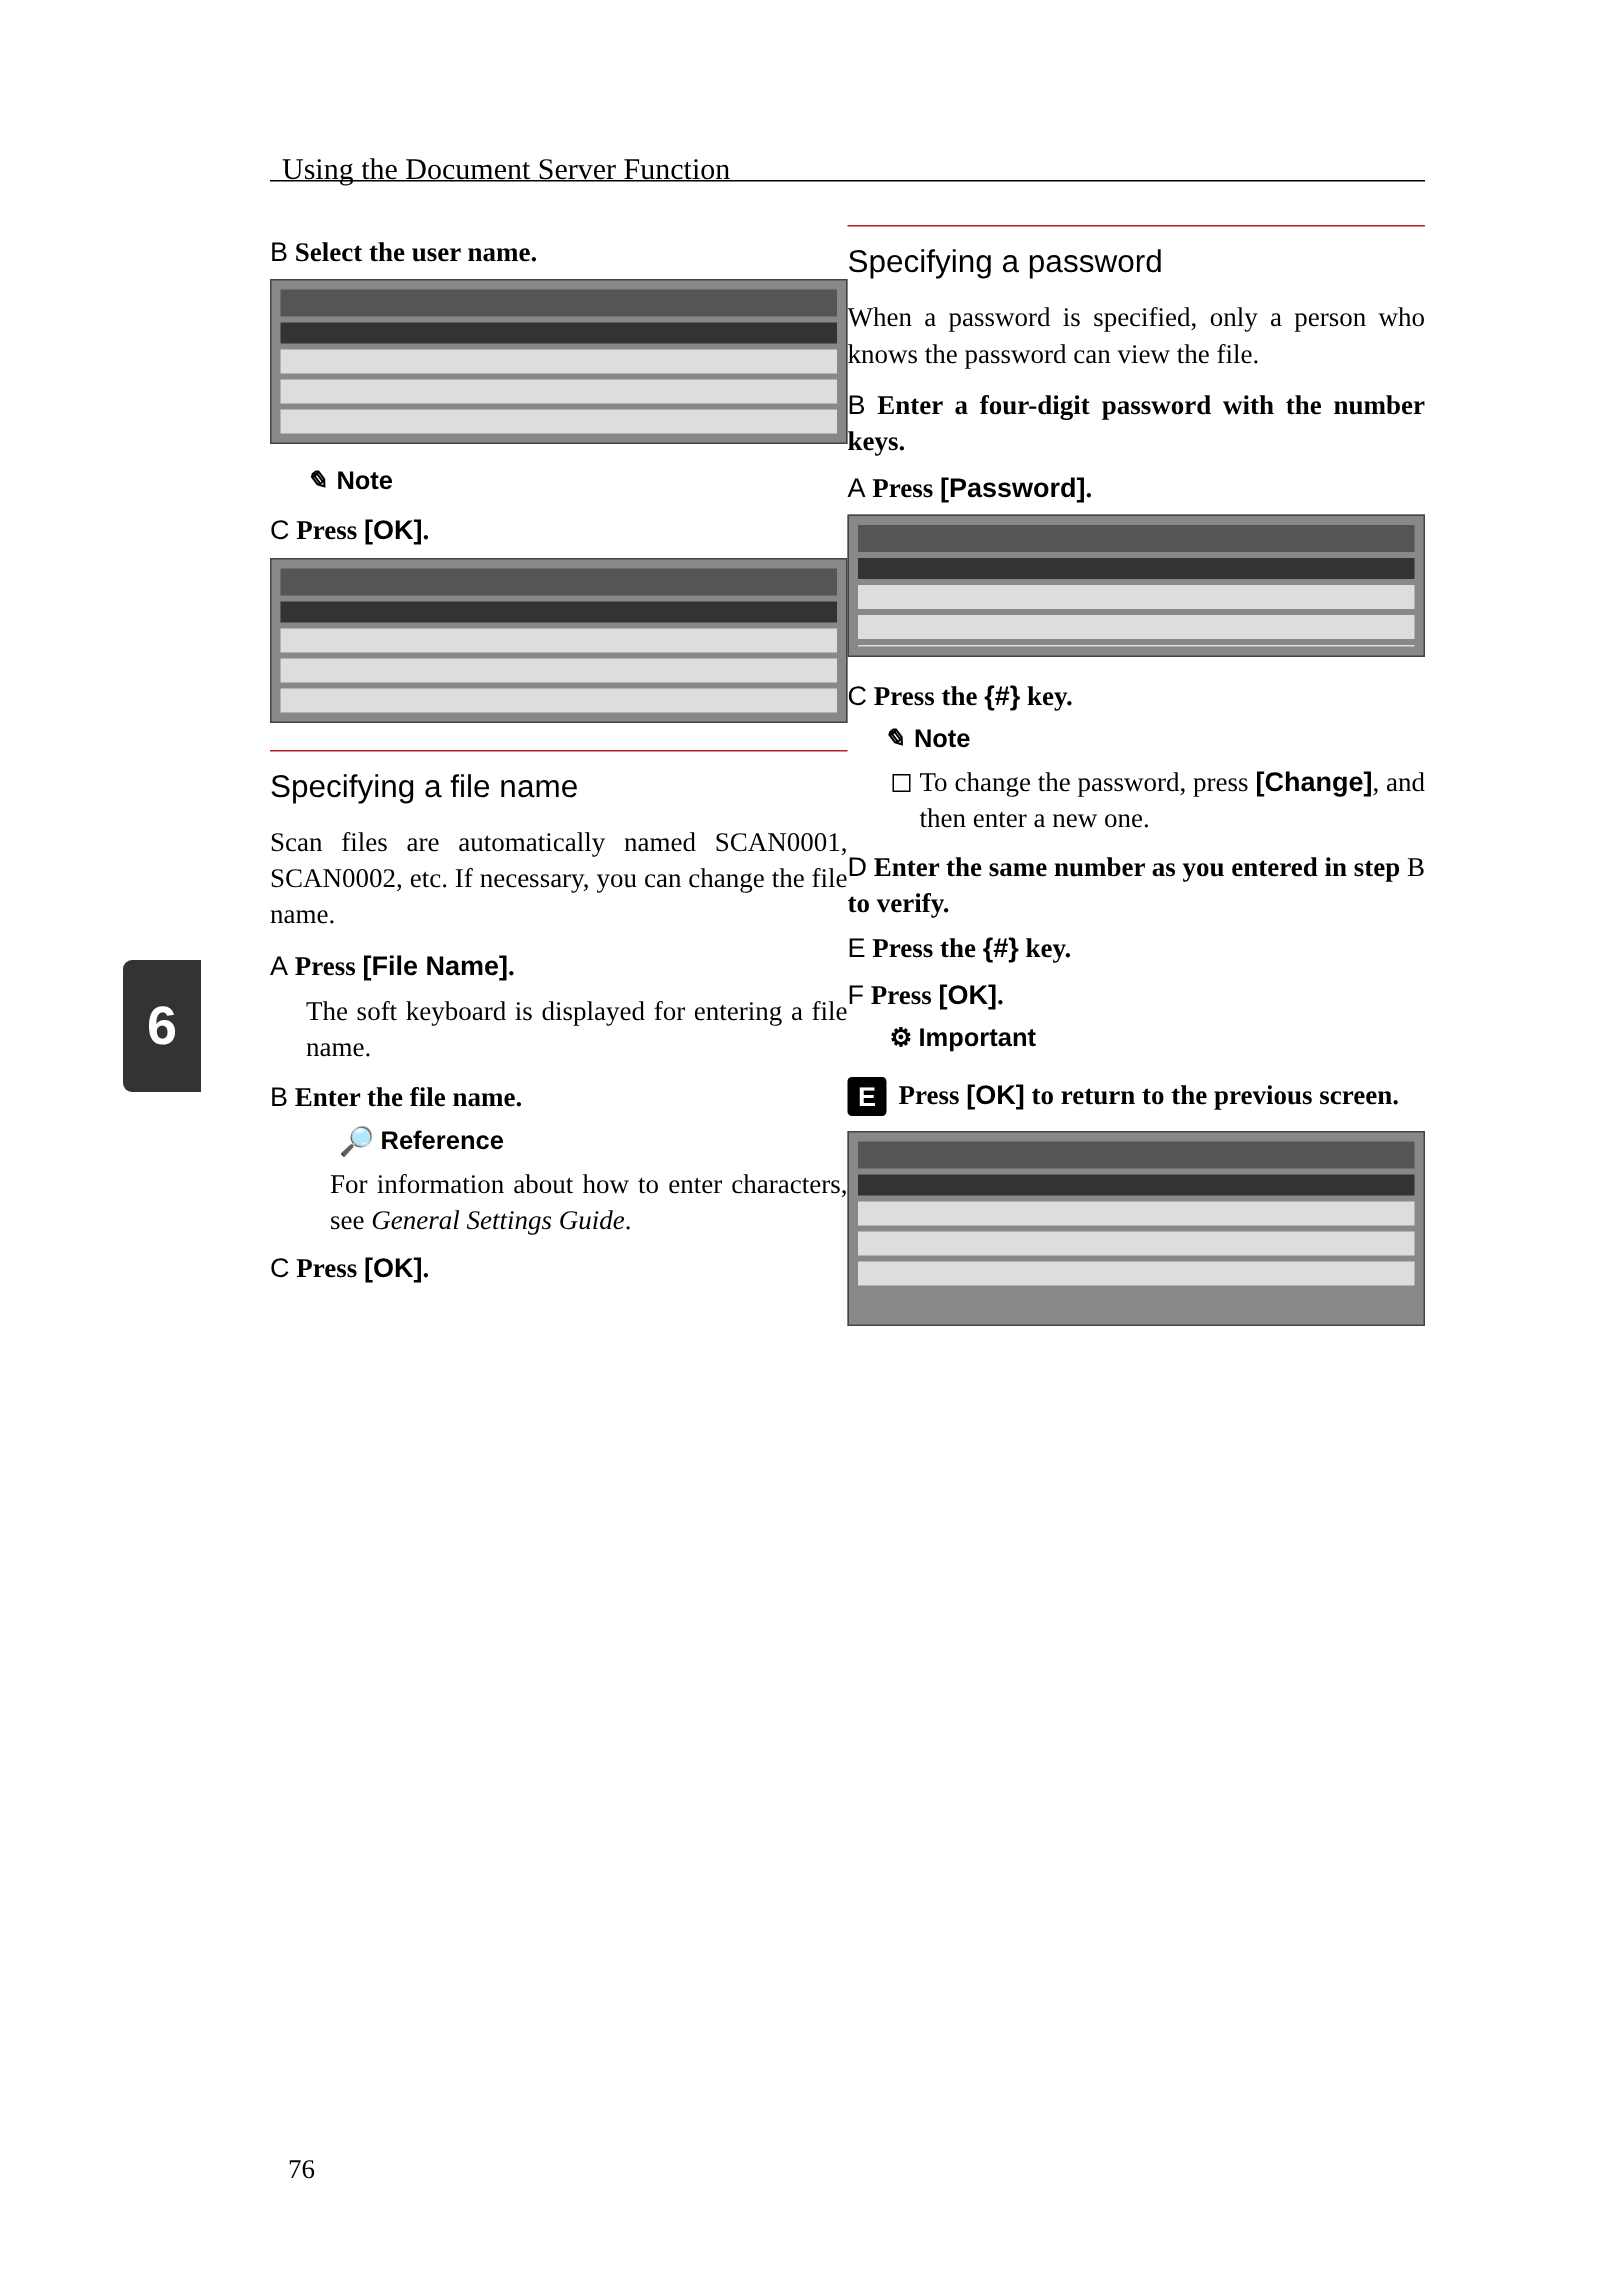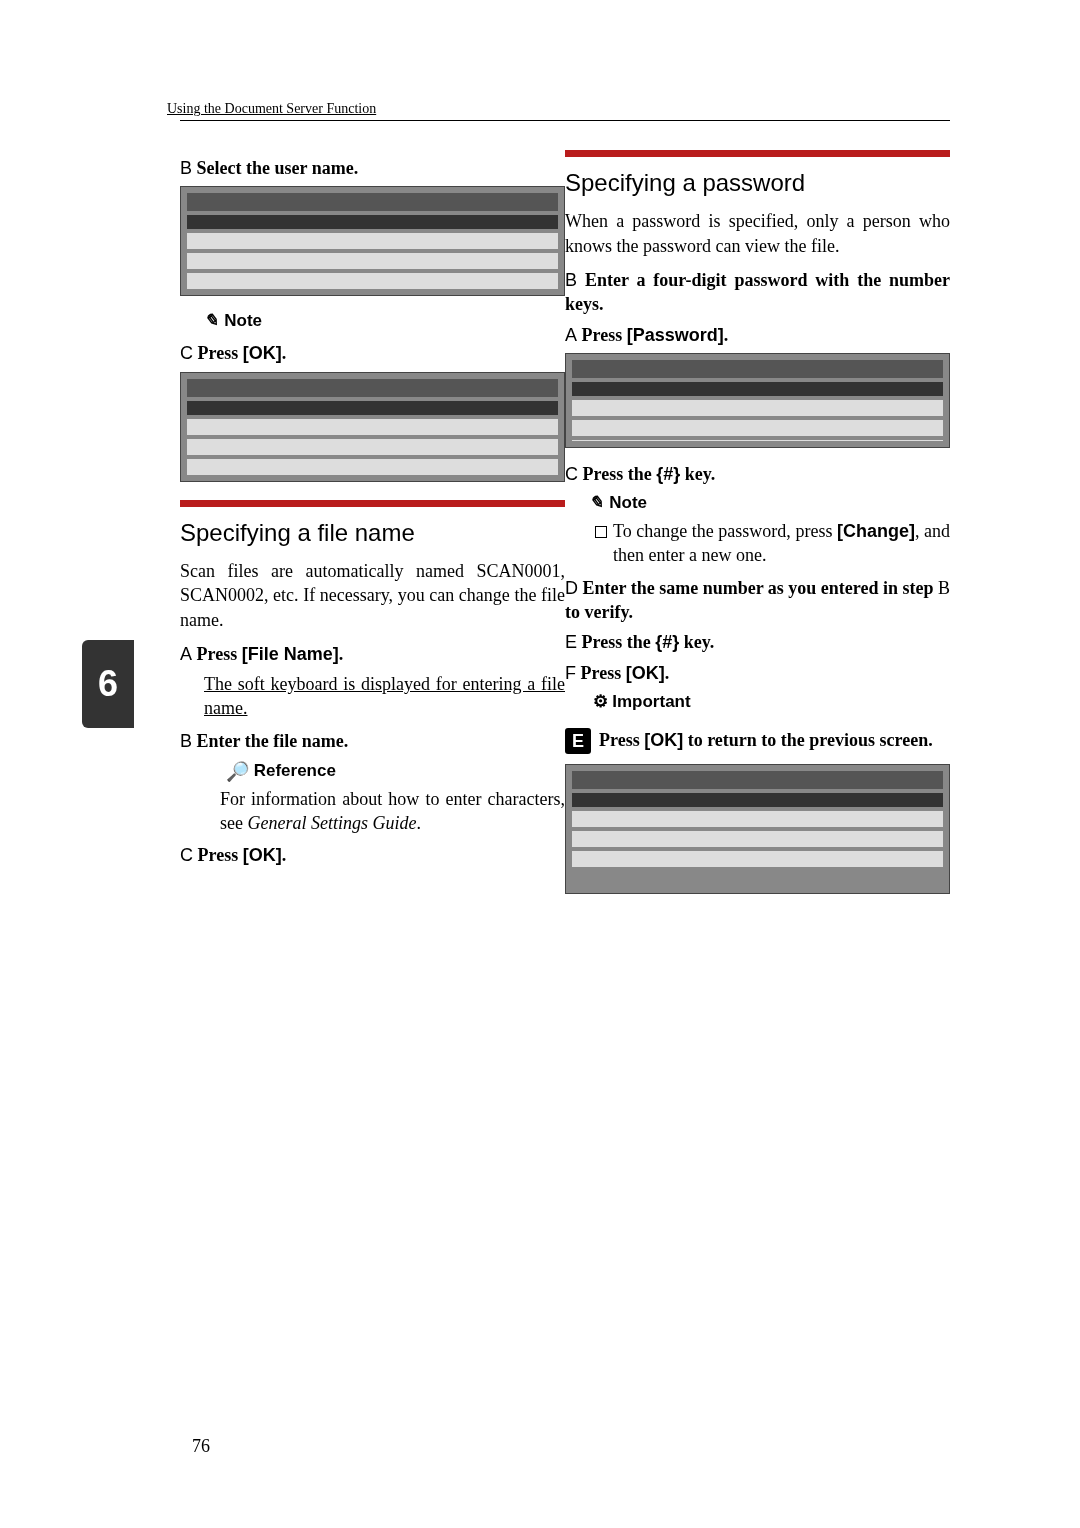--- a/index.html
+++ b/index.html
@@ -10,23 +10,22 @@
     height: 1528px;
     position: relative;
     padding: 90px 140px 60px 140px;
     font-size: 18px;
     line-height: 1.35;
     color: #000;
   }
   .header-line {
     position: absolute;
     top: 100px;
-    left: 167px;
-    font-size: 14px;
-    text-decoration: underline;
+    left: 188px;
+    font-size: 20px;
   }
   .header-rule {
     position: absolute;
     top: 120px;
     left: 180px;
     right: 130px;
     border-top: 1px solid #000;
   }
   .columns {
     position: absolute;
@@ -59,29 +58,29 @@
       linear-gradient(#ddd,#ddd) 0 40px/100% 16px no-repeat,
       linear-gradient(#ddd,#ddd) 0 60px/100% 16px no-repeat,
       linear-gradient(#ddd,#ddd) 0 80px/100% 16px no-repeat;
   }
   .note-head { display:flex; align-items:center; gap:6px; margin: 6px 0 4px 24px; font-weight:bold; font-family:sans-serif; font-size:17px;}
   .note-icon { font-style: italic; font-family: serif;}
   .note-body { margin-left: 48px; text-indent: -18px; }
   .square { display:inline-block; width:12px; height:12px; border:1.5px solid #000; margin-right:6px; position:relative; top:1px;}
   .sub-h2 {
     font-family: Arial, sans-serif;
-    font-size: 24px;
+    font-size: 21px;
     font-weight: normal;
     margin: 18px 0 10px 0;
-    border-top: 7px solid #b91c1c;
+    border-top: 1px solid #b91c1c;
     padding-top: 10px;
   }
   .para { margin-bottom: 10px; }
   .step { margin: 6px 0 6px 0; }
-  .step-ind { margin-left: 24px; text-decoration: underline; }
+  .step-ind { margin-left: 24px; }
   .sans-b { font-family: Arial, sans-serif; font-weight: bold; }
   .ref-head { display:flex; align-items:center; gap:4px; margin: 4px 0 2px 46px; font-weight:bold; font-family:sans-serif; font-size:17px;}
   .ref-body { margin-left: 40px; }
   .imp-head { display:flex; align-items:center; gap:4px; margin: 6px 0 2px 28px; font-weight:bold; font-family:sans-serif; font-size:17px;}
   .big-step { display:flex; align-items:flex-start; gap:8px; margin-top:14px; }
   .big-num {
     display:inline-flex; width:26px; height:26px; background:#000; color:#fff;
     align-items:center; justify-content:center; font-family:sans-serif; font-weight:bold;
     border-radius:3px; font-size:18px; flex-shrink:0;
   }

